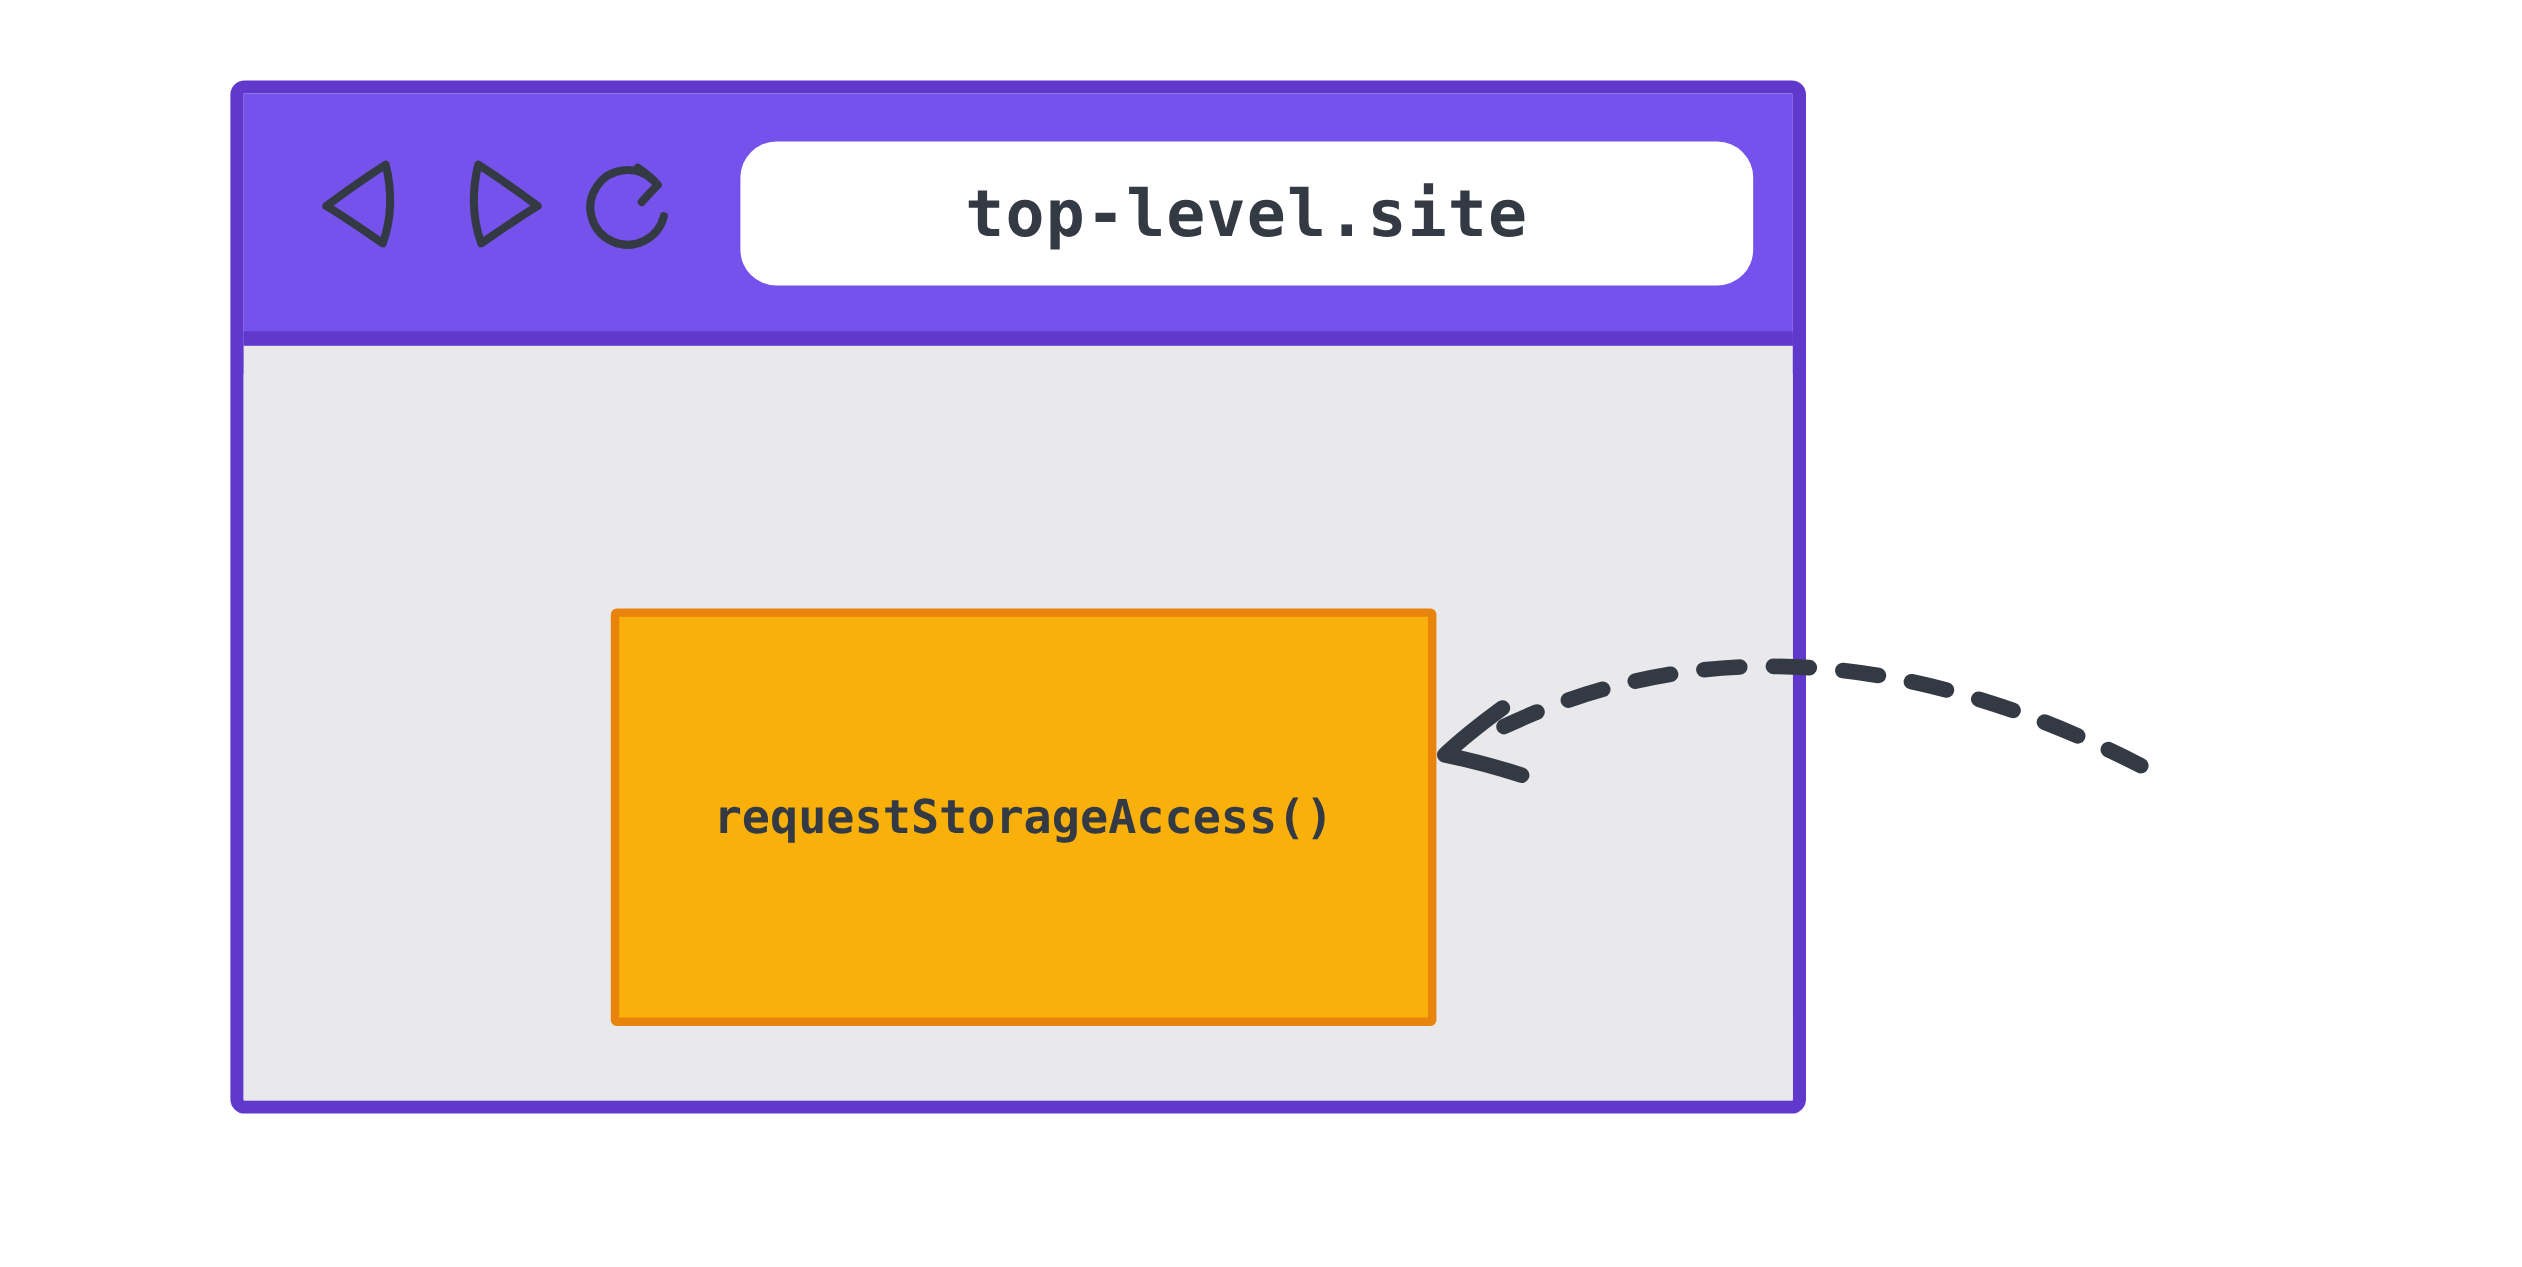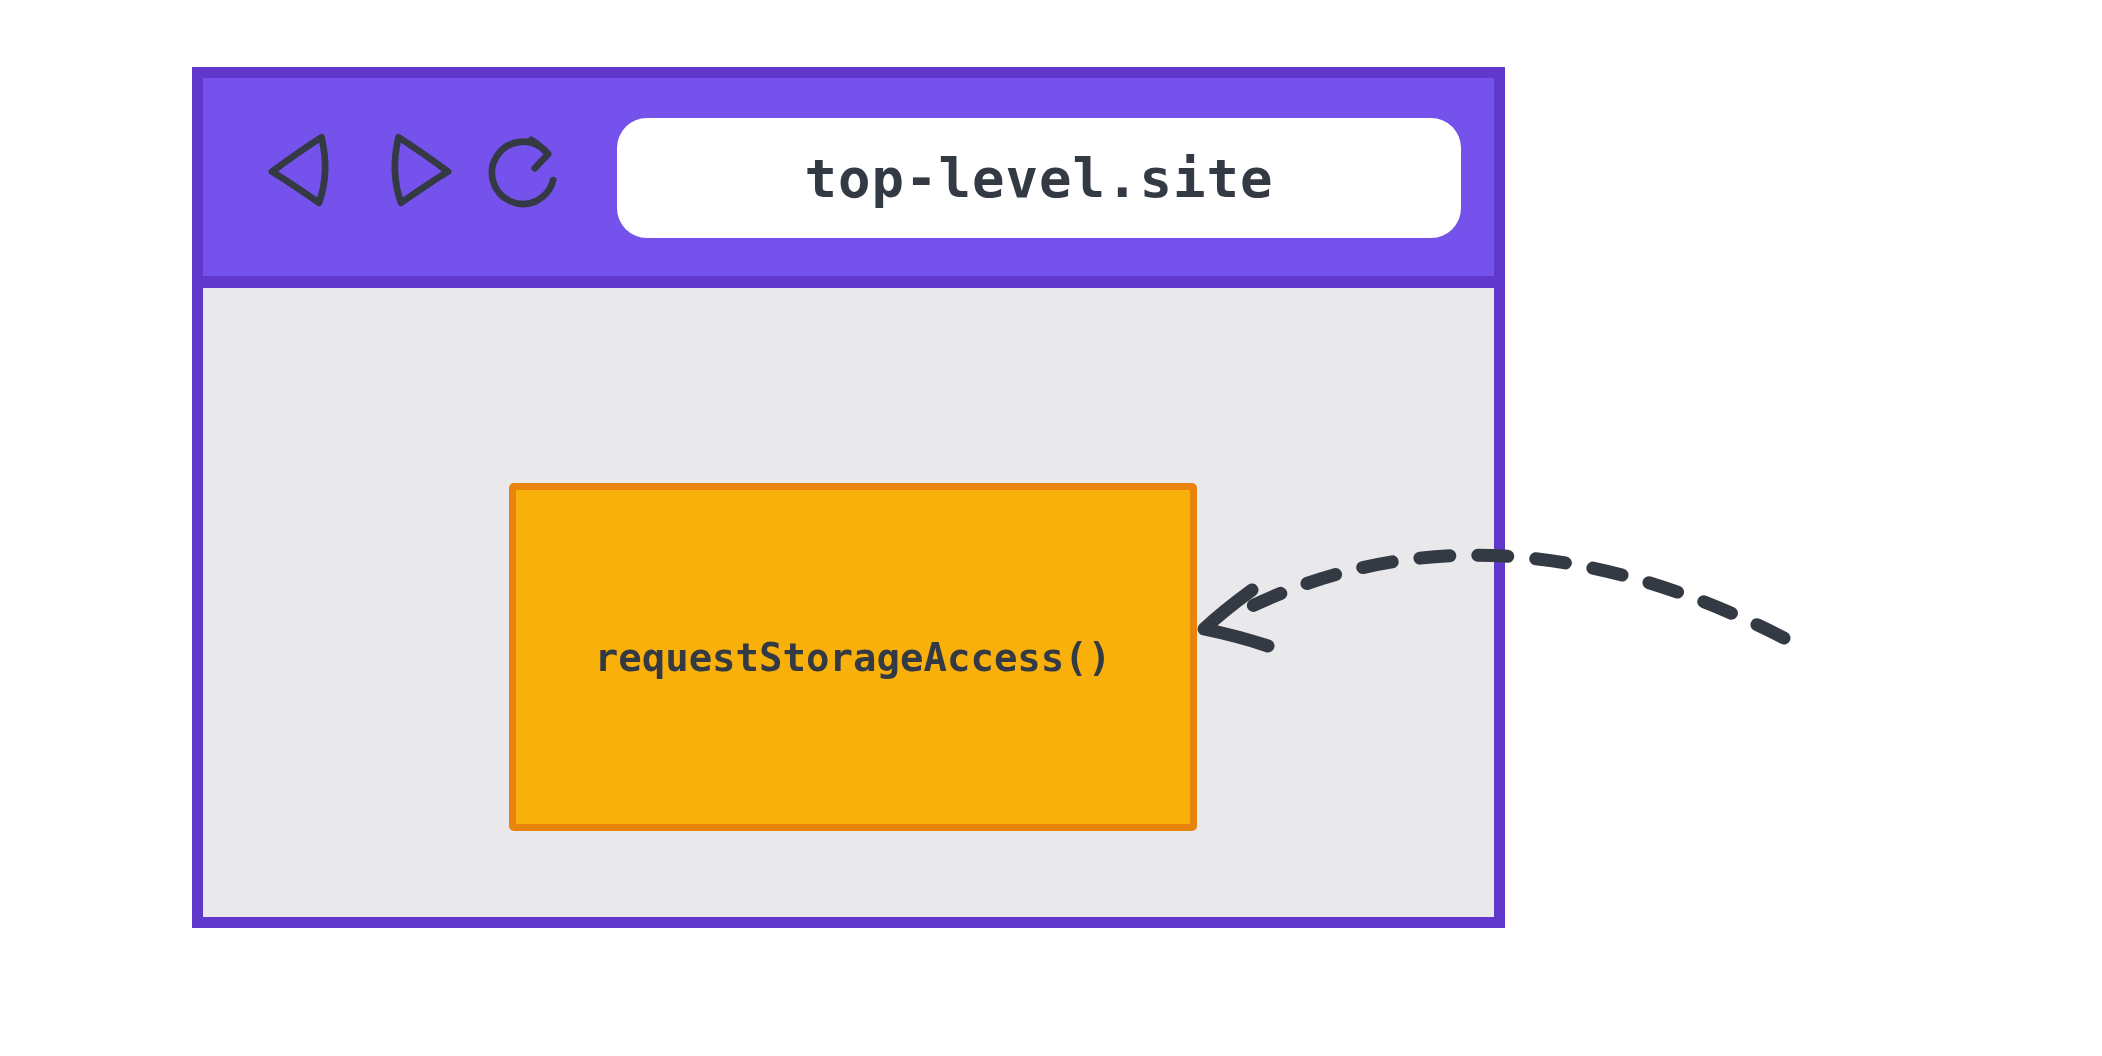--- a/index.html
+++ b/index.html
@@ -24,24 +24,25 @@
   }
 
   
   .browser-window {
     position: absolute;
     left: 192px;
     top: 67px;
     width: 1313px;
     height: 861px;
     border: 11px solid var(--purple_border);
-    border-radius: 0;
+    border-radius: 12px;
     background: var(--gray_bg);
     display: flex;
     flex-direction: column;
+    gap: 24px;
   }
   .toolbar {
     position: relative;
     height: 210px;
     flex: 0 0 210px;
     background: var(--purple_fill);
     border-bottom: 12px solid var(--purple_border);
   }
   .nav-btn {
     position: absolute;

